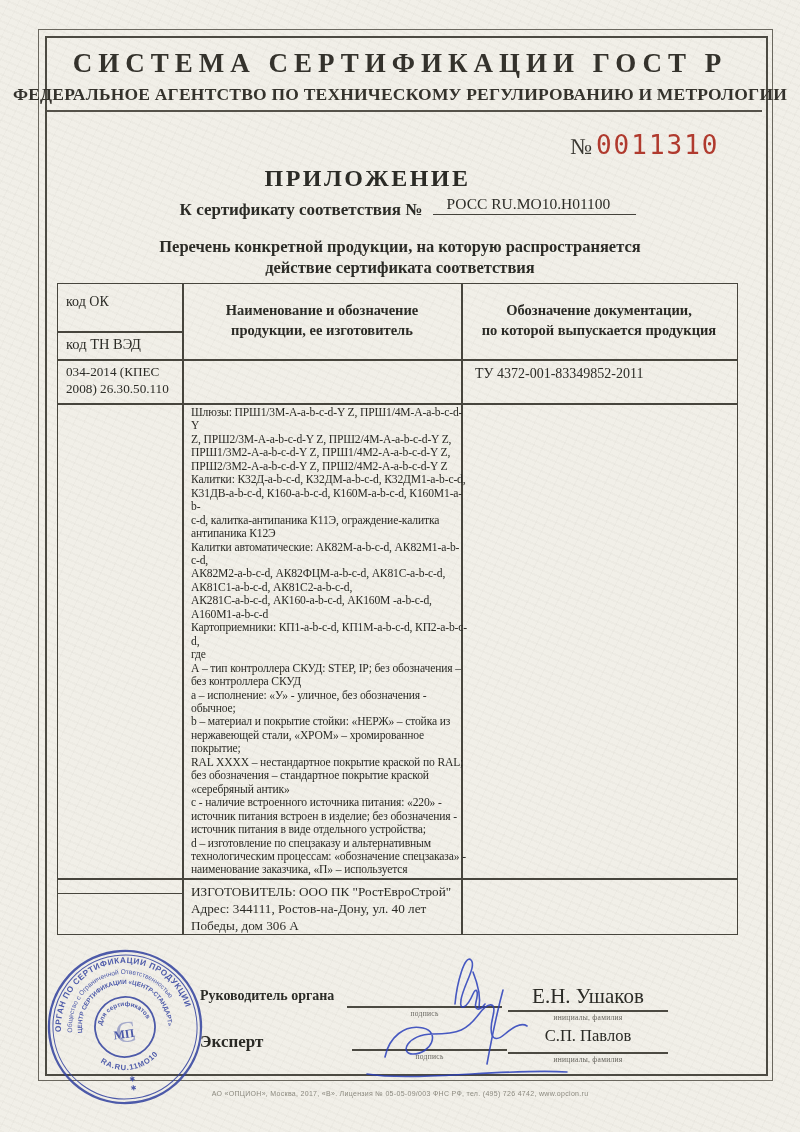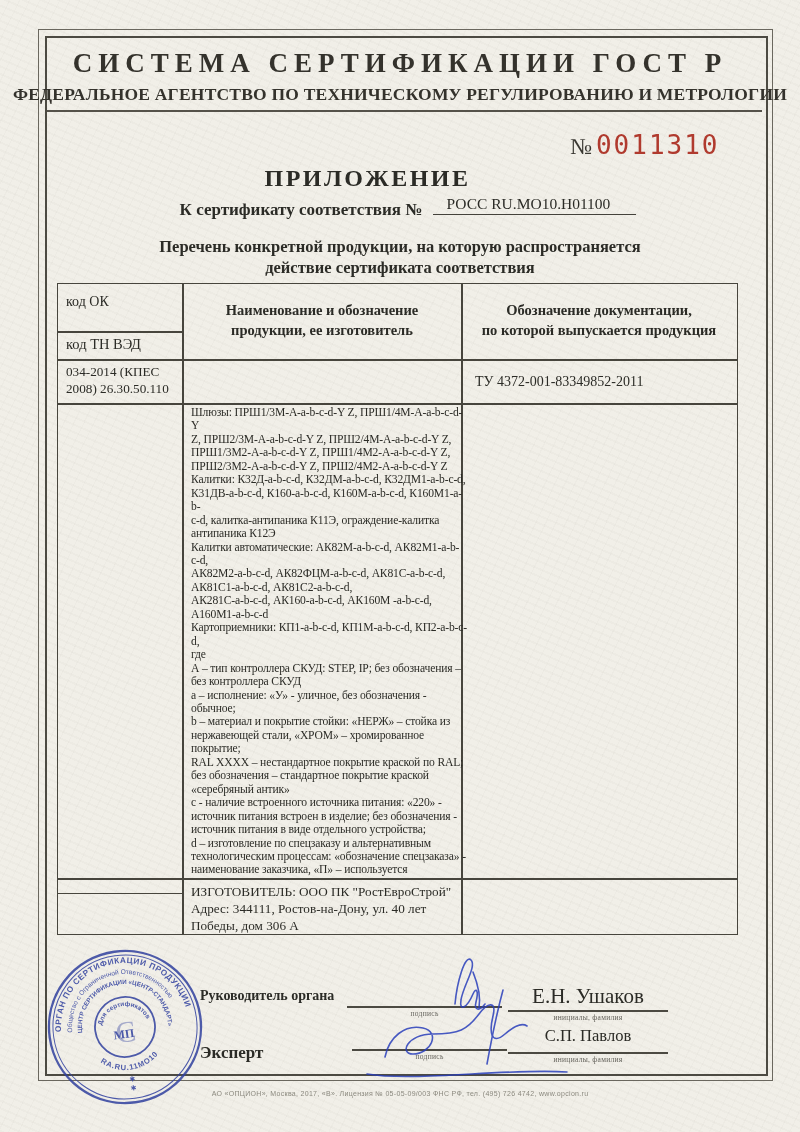--- a/index.html
+++ b/index.html
@@ -39,26 +39,26 @@
   .h-row2{left:0;top:119px;width:679px;height:1.5px;}
   .h-row3{left:0;top:594px;width:679px;height:1.5px;}
   .h-col1split{left:0;top:47px;width:124px;height:1.5px;}
   .h-col1sub{left:0;top:609px;width:124px;height:1px;}
   .cell{position:absolute;font-size:14px;}
   .c-kod-ok{left:8px;top:10px;font-size:14px;}
   .c-kod-tn{left:8px;top:52px;font-size:14.5px;}
   .c-head2{left:126px;top:16px;width:276px;text-align:center;font-weight:bold;font-size:14.5px;line-height:20px;white-space:pre-line;}
   .c-head3{left:405px;top:16px;width:272px;text-align:center;font-weight:bold;font-size:14.5px;line-height:20px;white-space:pre-line;}
   .c-code{left:8px;top:80px;width:112px;font-size:13.2px;line-height:16.5px;white-space:pre-line;}
-  .c-doc{left:417px;top:90px;font-size:14px;}
+  .c-doc{left:417px;top:82px;font-size:14px;}
   .c-product{left:133px;top:122px;width:276px;font-size:11.6px;line-height:13.45px;letter-spacing:-0.15px;white-space:pre-line;overflow:hidden;height:470px;}
   .c-manuf{left:133px;top:599px;width:272px;font-size:13.2px;line-height:17px;white-space:pre-line;}
   
   .role1{left:200px;top:988px;font-size:14px;font-weight:bold;}
-  .role2{left:200px;top:1032px;font-size:17px;font-weight:bold;margin-top:11px;}
+  .role2{left:200px;top:1032px;font-size:17px;font-weight:bold;}
   .sigline{height:1.5px;background:#4c4a42;}
   .sig1{left:347px;top:1006px;width:155px;}
   .sig2{left:352px;top:1049px;width:155px;}
   .nameline1{left:508px;top:1010px;width:160px;}
   .nameline2{left:508px;top:1052px;width:160px;}
   .name1{left:478px;top:984px;width:220px;text-align:center;font-size:21px;}
   .name2{left:478px;top:1026px;width:220px;text-align:center;font-size:16.5px;}
   .caption{font-size:7.5px;color:#63615a;text-align:center;letter-spacing:0.3px;}
   .cap-sig1{left:367px;top:1009px;width:115px;}
   .cap-sig2{left:372px;top:1052px;width:115px;}

